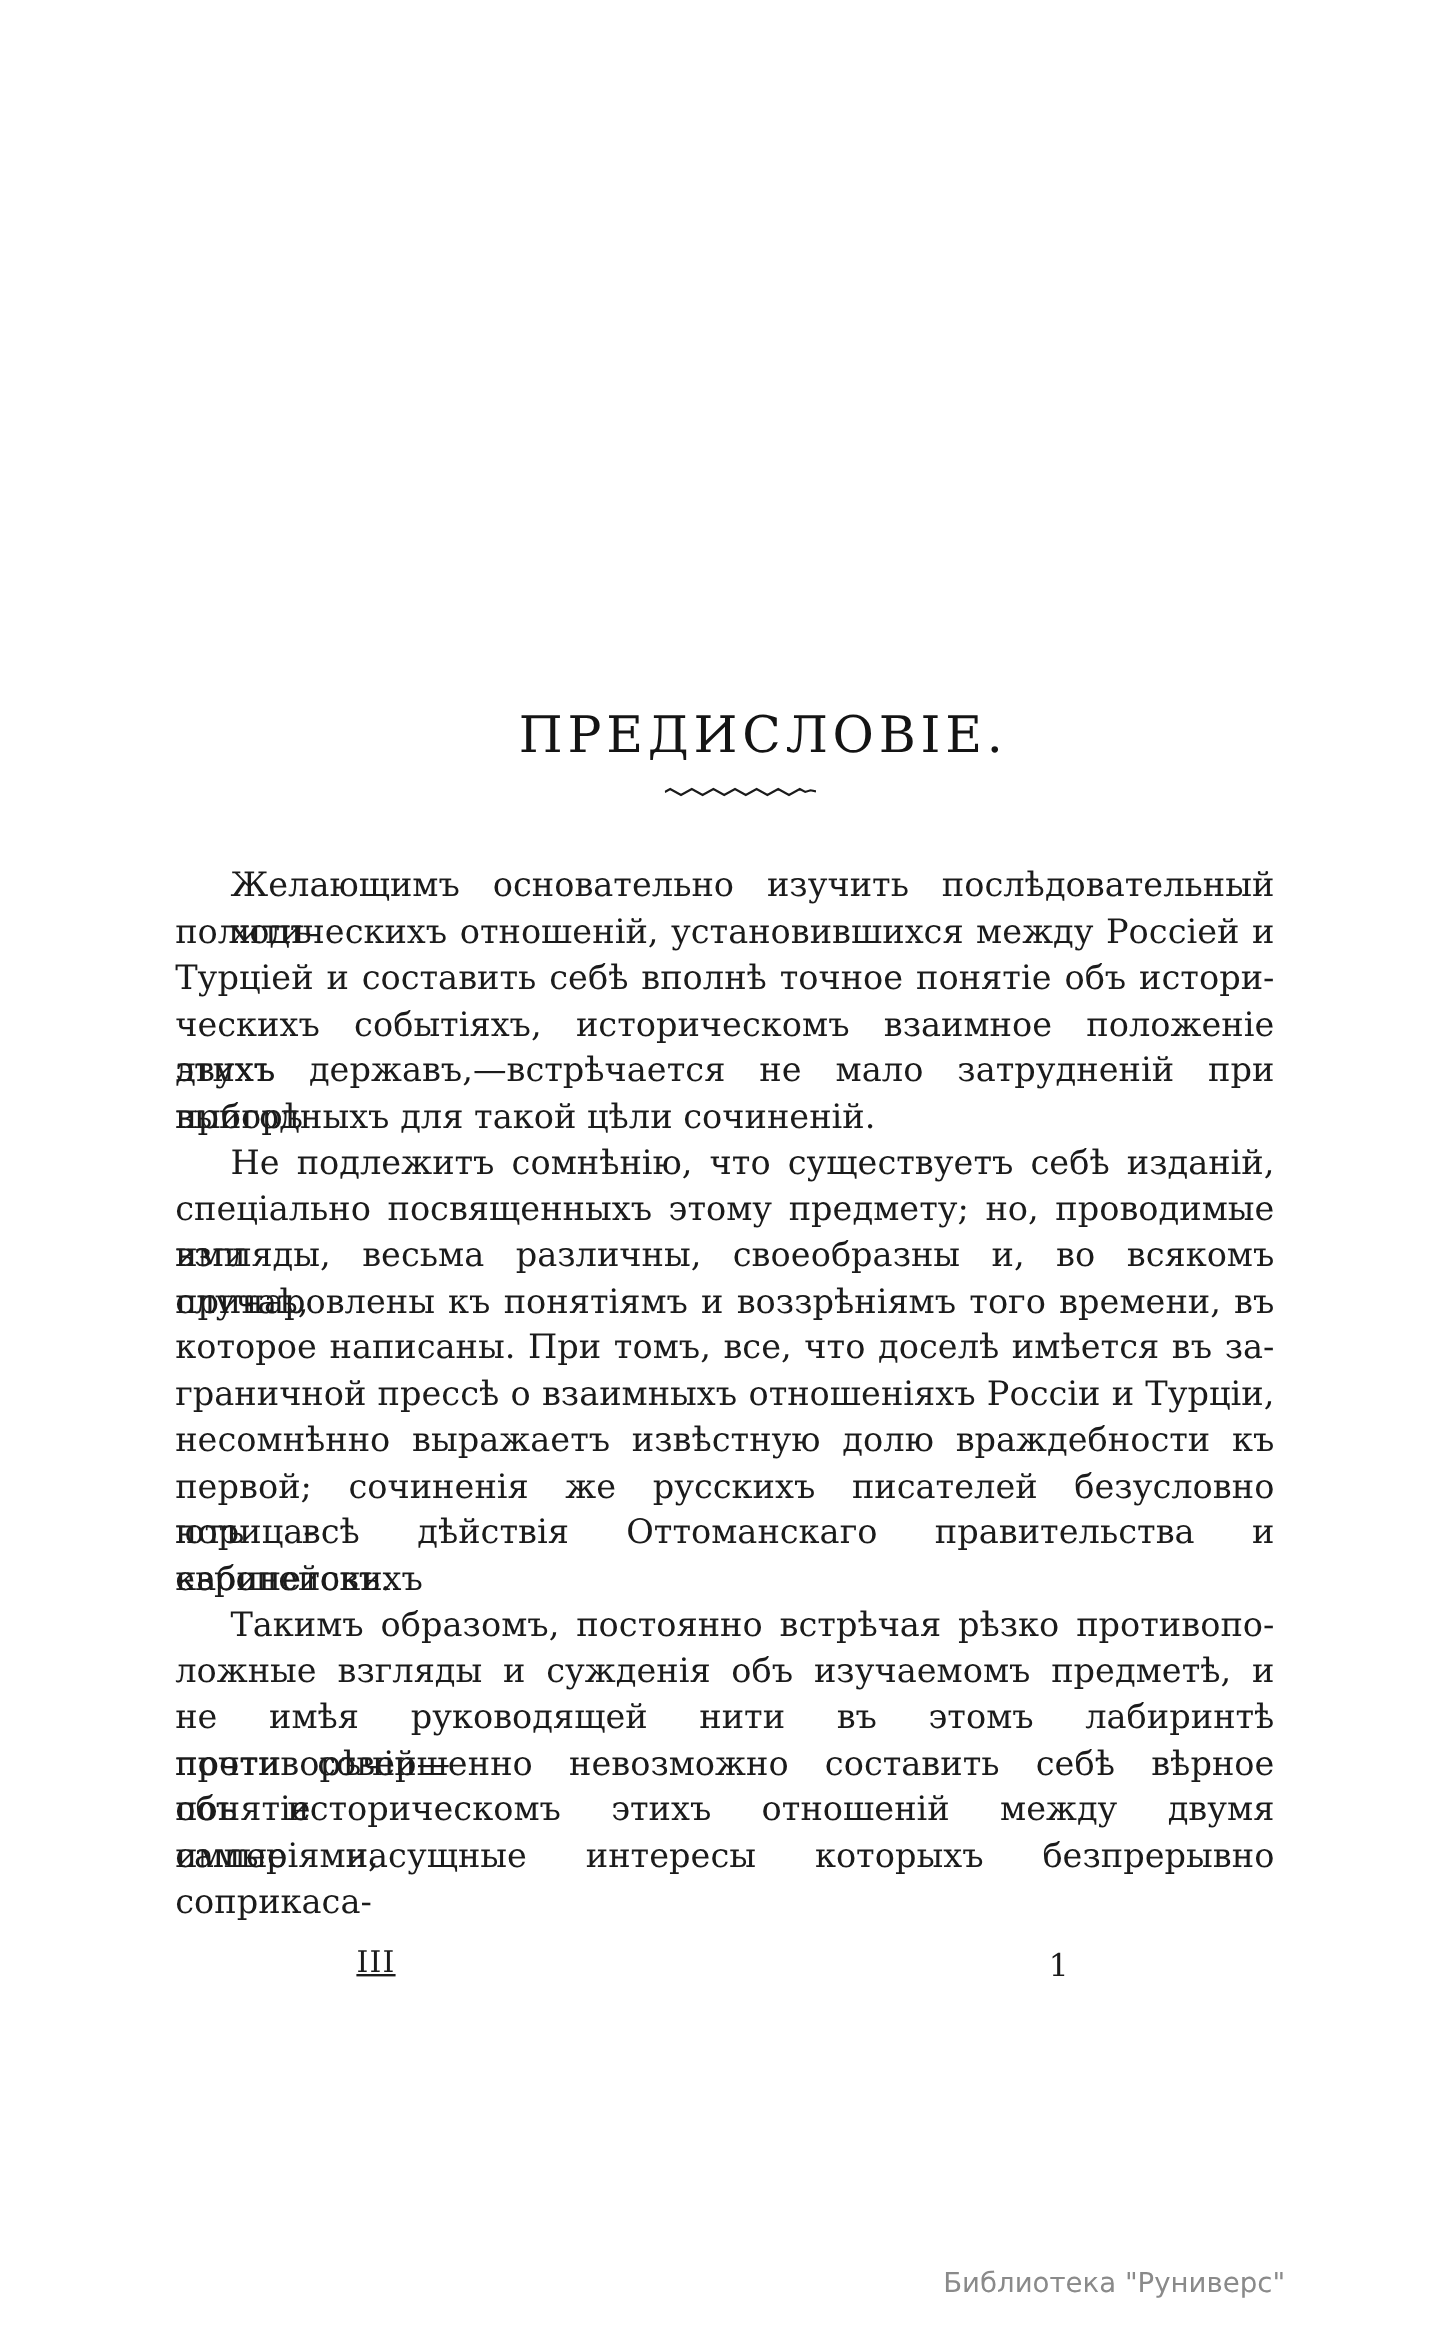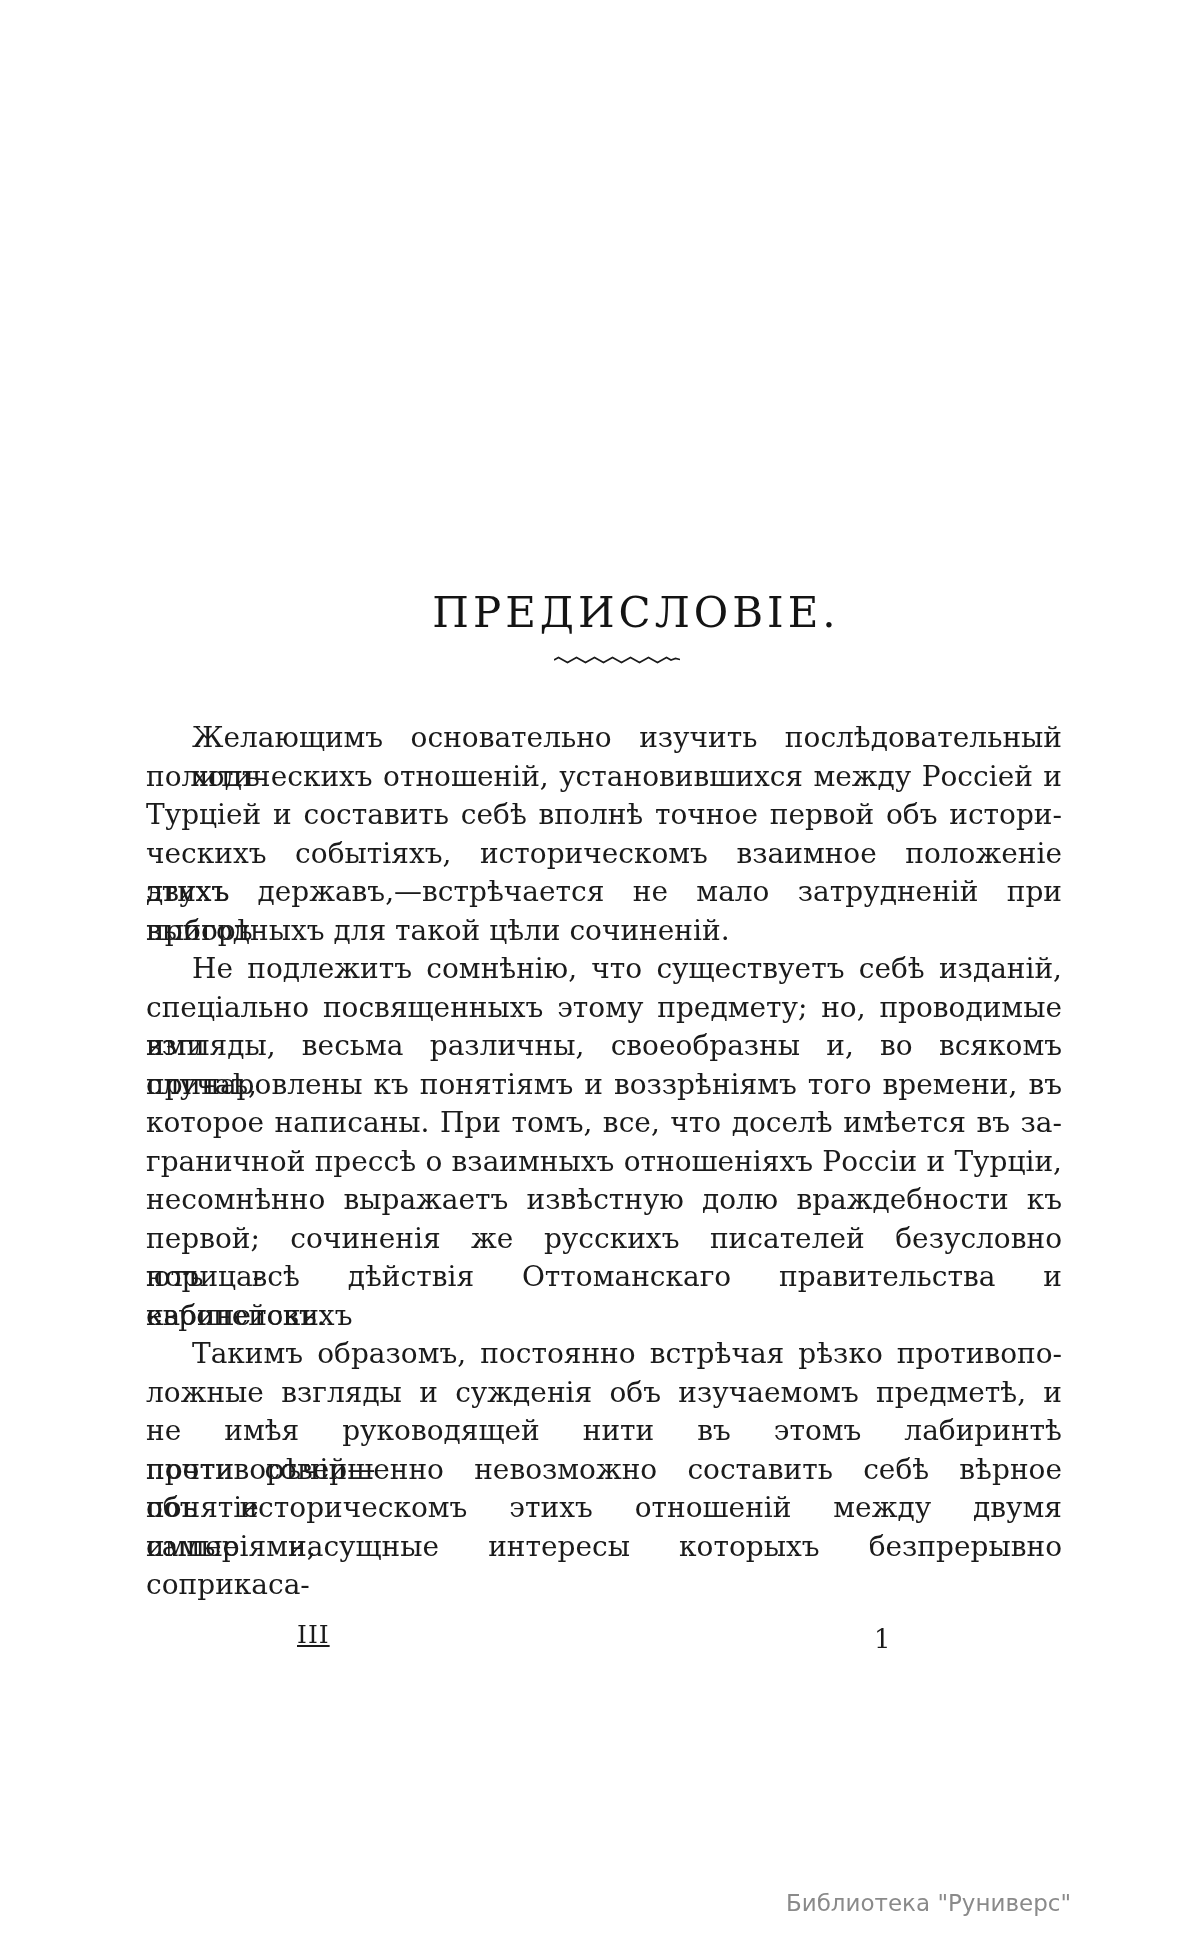--- a/index.html
+++ b/index.html
@@ -76,21 +76,21 @@
 
   <svg class="ornament" width="126" height="12" viewBox="0 0 126 12">
     <polyline points="0,6 4.5,3.5 9,6 13.5,8.5 18,6 22.5,3.5 27,6 31.5,8.5 36,6 40.5,3.5 45,6 49.5,8.5 54,6 58.5,3.5 63,6 67.5,8.5 72,6 76.5,3.5 81,6 85.5,8.5 90,6 94.5,3.5 99,6 103.5,8.5 108,6 112.5,3.5 117,6 121.5,4.5 126,5.5" fill="none" stroke="#1b1b1b" stroke-width="1.7"></polyline>
   </svg>
 
   <div class="textblock">
 
     <div class="para">
       <div class="line j indent">Желающимъ основательно изучить послѣдовательный ходъ</div>
       <div class="line j">политическихъ отношеній, установившихся между Россіей и</div>
-      <div class="line j">Турціей и составить себѣ вполнѣ точное первой объ истори-</div>
+      <div class="line j">Турціей и составить себѣ вполнѣ точное понятіе объ истори-</div>
       <div class="line j">ческихъ событіяхъ, историческомъ взаимное положеніе этихъ</div>
       <div class="line j">двухъ державъ,—встрѣчается не мало затрудненій при выборѣ</div>
       <div class="line last">пригодныхъ для такой цѣли сочиненій.</div>
     </div>
 
     <div class="para">
       <div class="line j indent">Не подлежитъ сомнѣнію, что существуетъ себѣ изданій,</div>
       <div class="line j">спеціально посвященныхъ этому предмету; но, проводимые ими</div>
       <div class="line j">взгляды, весьма различны, своеобразны и, во всякомъ случаѣ,</div>
       <div class="line j">принаровлены къ понятіямъ и воззрѣніямъ того времени, въ</div>

